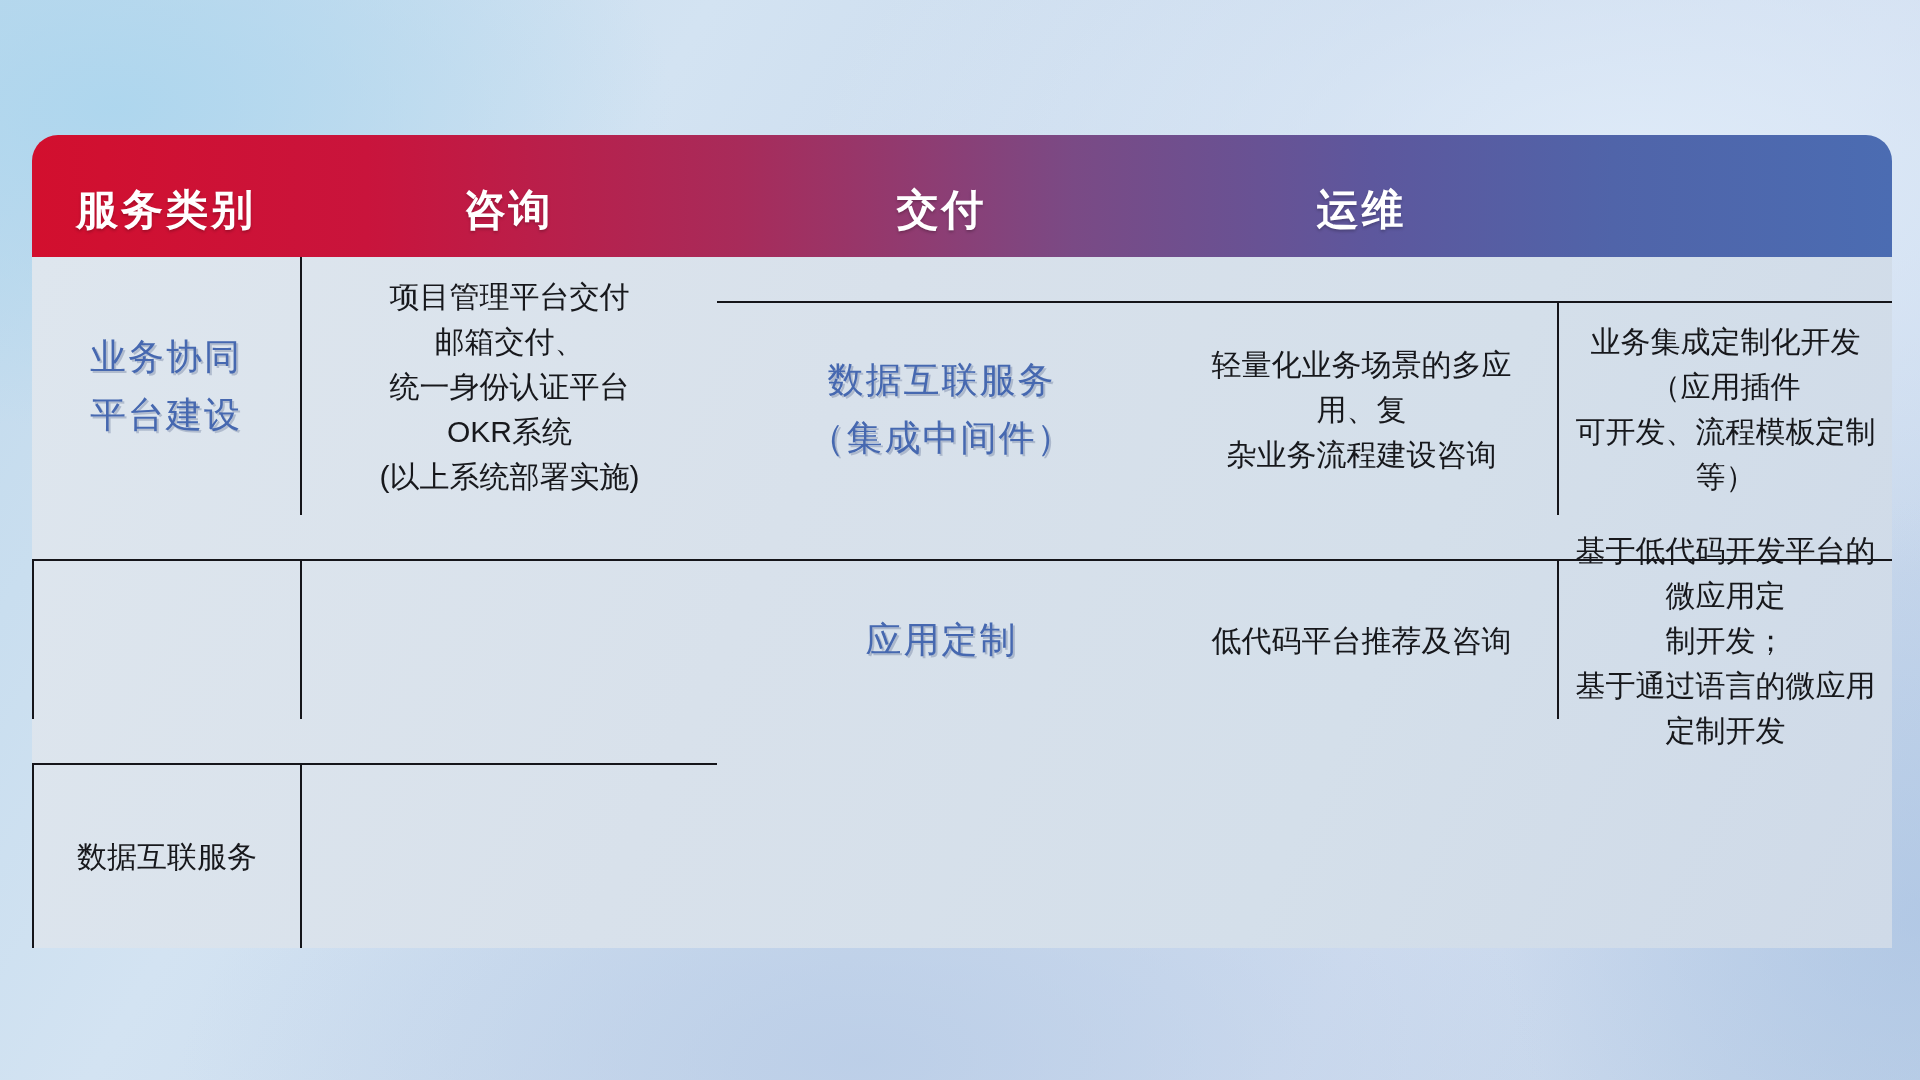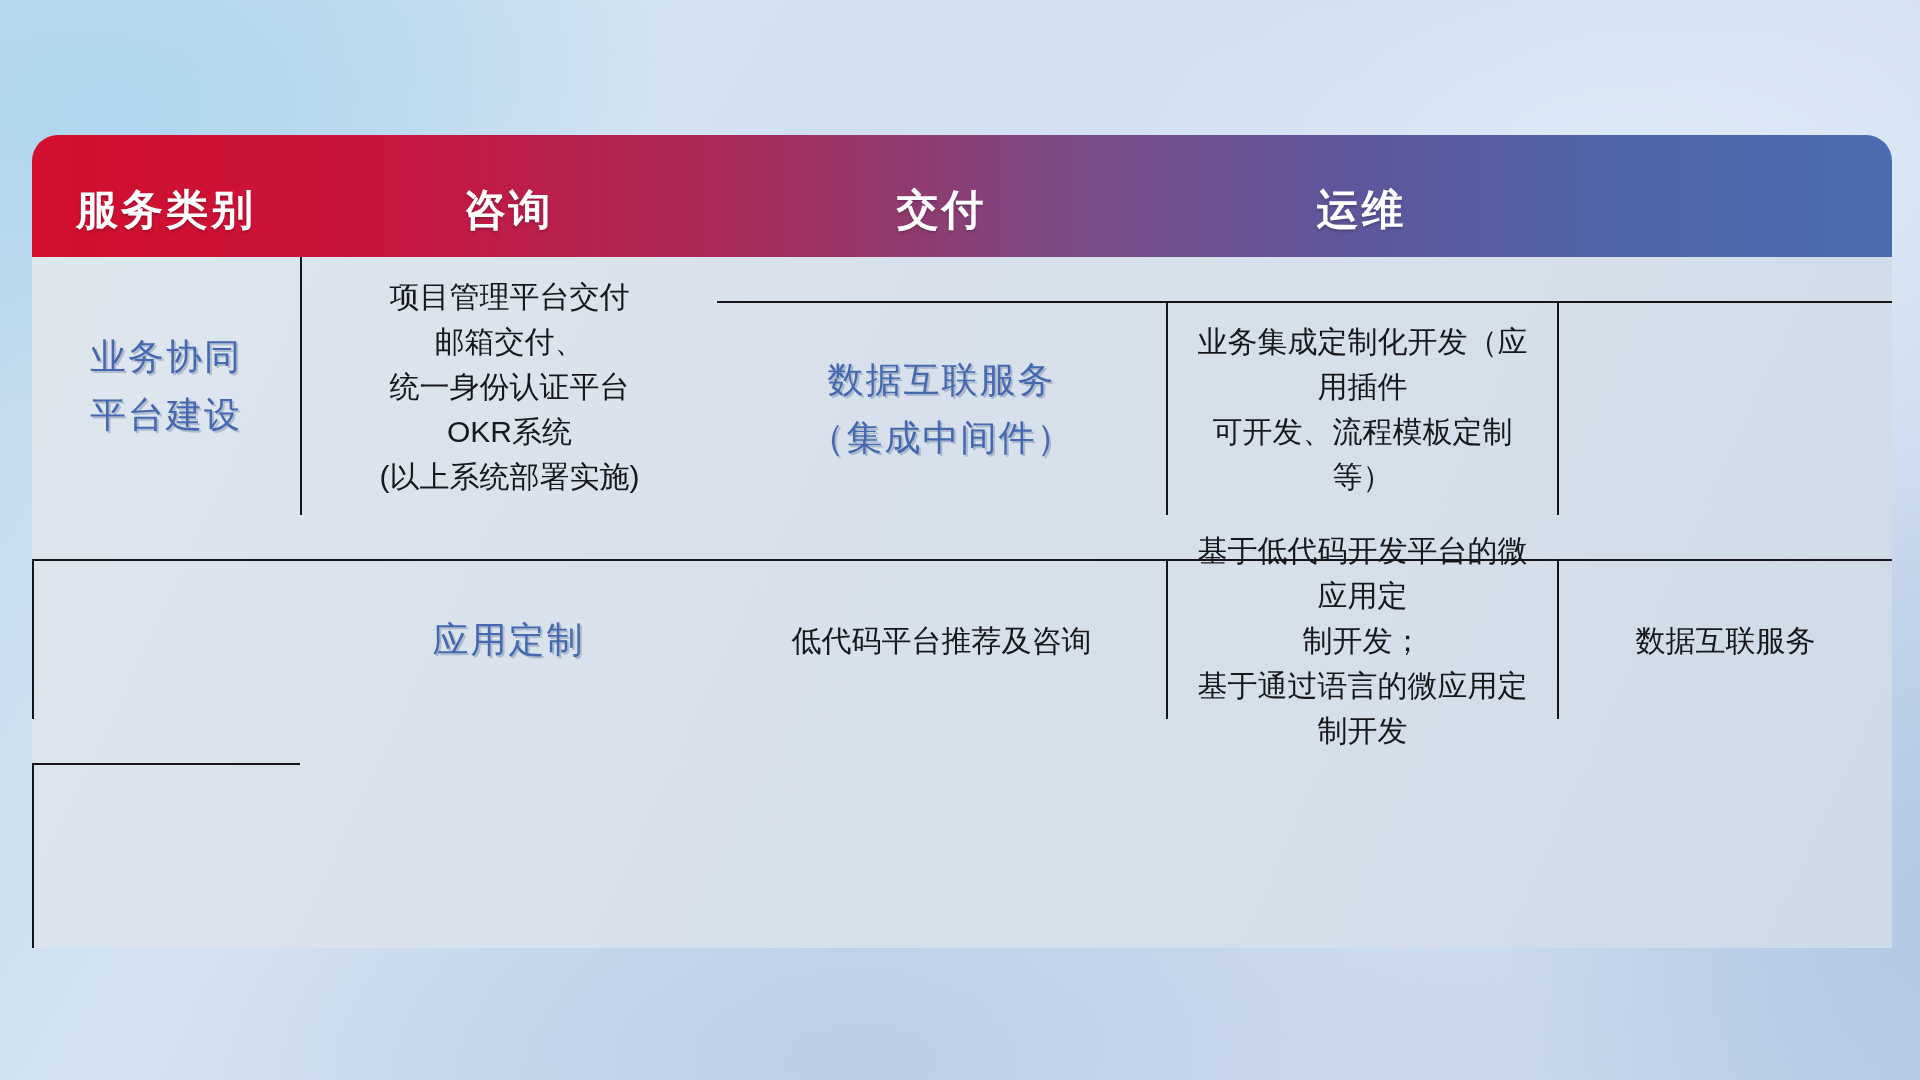--- a/index.html
+++ b/index.html
@@ -96,20 +96,22 @@
     <div class="cell category">业务协同
 平台建设</div>
     <div class="cell vline">项目管理平台交付
 邮箱交付、
 统一身份认证平台
 OKR系统
 (以上系统部署实施)</div>
 
     <div class="cell category hline">数据互联服务
 （集成中间件）</div>
+    <div class="cell hline">轻量化业务场景的多应用、复
+杂业务流程建设咨询</div>
     <div class="cell vline hline">业务集成定制化开发（应用插件
 可开发、流程模板定制等）</div>
     <div class="cell vline hline"></div>
     <div class="cell vline hline"></div>
 
     <div class="cell category hline">应用定制</div>
     <div class="cell hline">低代码平台推荐及咨询</div>
     <div class="cell vline hline">基于低代码开发平台的微应用定
 制开发；
 基于通过语言的微应用定制开发</div>

